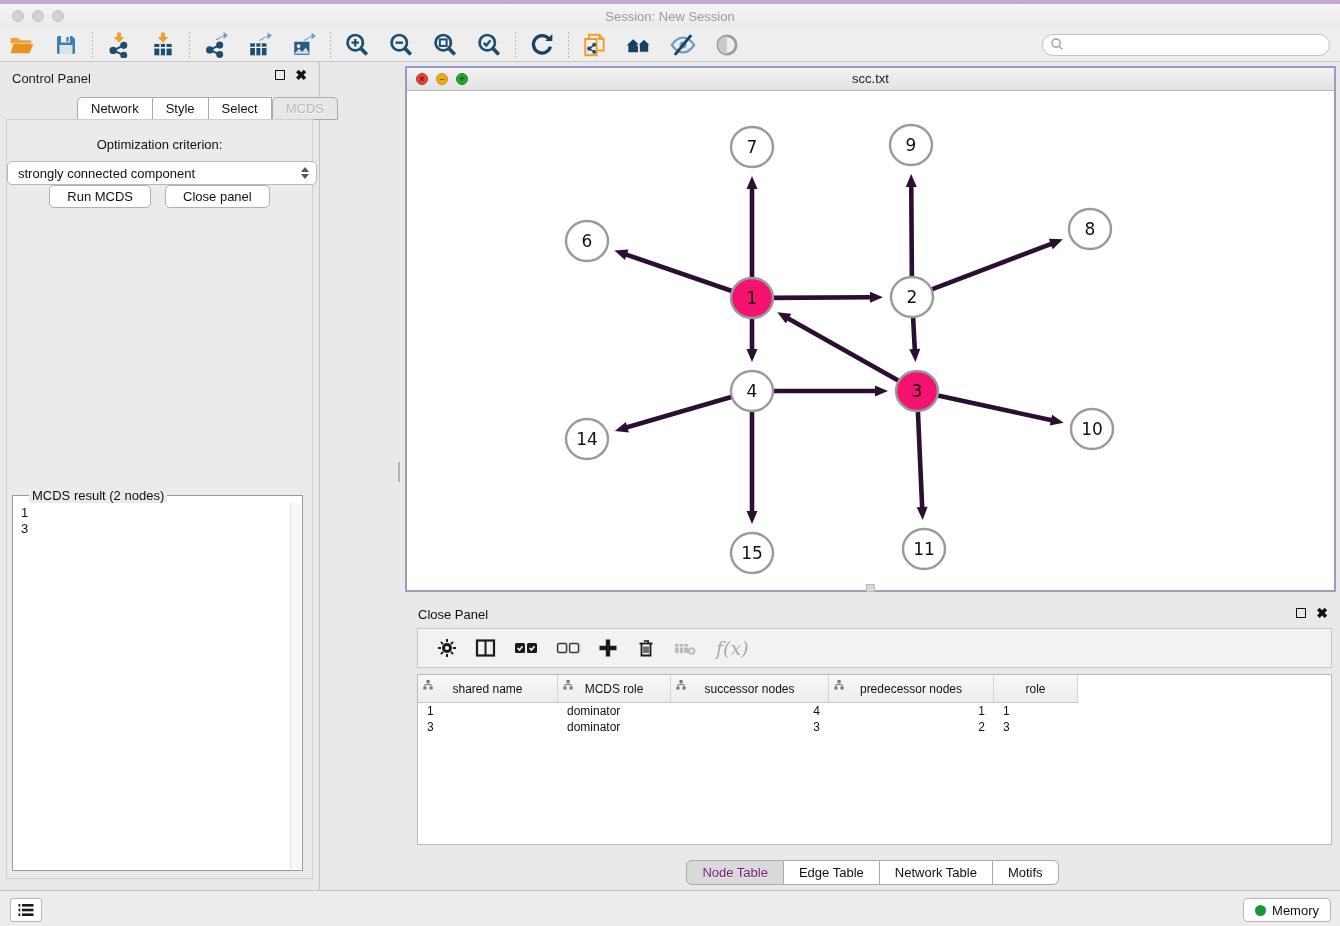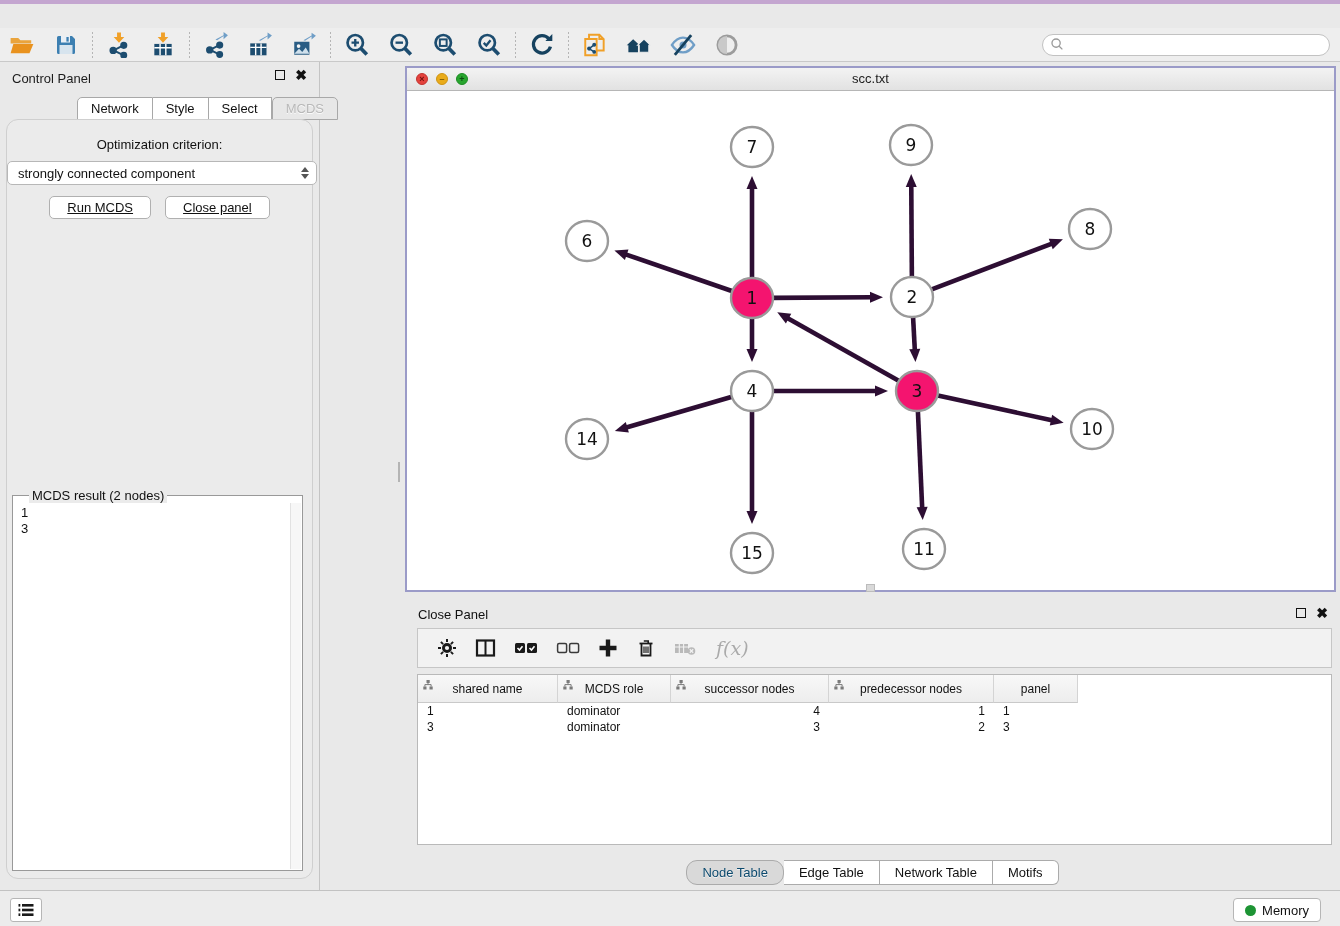--- a/index.html
+++ b/index.html
@@ -29,29 +29,29 @@
   .panel-icons{position:absolute;right:12px;top:8px;display:flex;gap:10px;align-items:center;}
   .float-ico{width:10px;height:10px;border:1.6px solid #111;box-sizing:border-box;}
   .close-ico{font-size:14px;font-weight:bold;line-height:10px;color:#111;}
   .cp-tabs{position:absolute;left:77px;top:35px;display:flex;}
   .tab{background:#fff;border:1px solid #a8a8a8;border-left:none;padding:3px 13px 3px;font-size:13px;line-height:15px;}
   .tab:first-child{border-left:1px solid #a8a8a8;border-top-left-radius:5px;}
   .tab.active{background:#e7e7e7;color:#b8b8b8;text-shadow:0 1px 0 #fafafa;
               border-radius:5px 5px 0 0;border-left:1px solid #a8a8a8;}
   .tab:last-child{border-top-right-radius:5px;}
   .cp-content{position:absolute;left:6px;right:6px;top:57px;bottom:11px;background:#ebebeb;
-              border:1px solid #cfcfcf;border-radius:12px;}
+              border:1px solid #cfcfcf;border-radius:0;}
   .opt-label{margin-top:17px;text-align:center;font-size:13px;}
   .dropdown{width:310px;height:24px;margin:9px auto 0;background:#fff;border:1px solid #b7b7b7;border-radius:5px;
             display:flex;align-items:center;font-size:13px;padding-left:10px;box-sizing:border-box;}
   .dd-stepper{margin-left:auto;margin-right:7px;display:flex;flex-direction:column;gap:2px;}
   .dd-stepper i{width:0;height:0;border-left:4px solid transparent;border-right:4px solid transparent;}
   .dd-up{border-bottom:5px solid #555;}
   .dd-down{border-top:5px solid #555;}
-  .cp-buttons{display:flex;justify-content:center;gap:14px;margin-top:11px;text-decoration:underline;}
+  .cp-buttons{display:flex;justify-content:center;gap:14px;}
   .btn{height:23px;padding:0 17px;background:#fff;border:1px solid #b0b0b0;border-radius:5px;
        font-size:13px;font-family:inherit;color:#111;}
   .result-fieldset{position:absolute;left:5px;right:9px;top:368px;bottom:7px;margin:0;padding:0;
                    border:1px solid #999;background:#fff;}
   .result-fieldset legend{font-size:13px;margin-left:16px;padding:0 3px;background:#ebebeb;color:#111;}
   .result-area{position:absolute;left:1px;right:11px;top:0;bottom:1px;font-size:13px;line-height:16px;
                padding:2px 0 0 7px;overflow:hidden;}
   .result-scroll{position:absolute;right:1px;top:0;bottom:1px;width:10px;background:#f7f7f7;border-left:1px solid #e2e2e2;}
   
   .network-frame{position:absolute;left:405px;top:66px;width:931px;height:526px;background:#fff;
@@ -80,35 +80,43 @@
   .thead{display:flex;height:28px;}
   .th{background:linear-gradient(#f8f8f8,#ededed);border-right:1px solid #d4d4d4;border-bottom:1px solid #c9c9c9;
       position:relative;display:flex;align-items:center;justify-content:center;font-size:12px;box-sizing:border-box;flex:0 0 auto;}
   .th .tree-ico{position:absolute;left:5px;top:5px;}
   .trow{display:flex;height:16px;font-size:12px;}
   .td{padding:0 9px;box-sizing:border-box;flex:0 0 auto;line-height:16px;white-space:nowrap;}
   .tp-tabs{position:absolute;left:0;right:0;top:260px;display:flex;justify-content:center;}
   .tp-tab{background:#fff;border:1px solid #ababab;border-left:none;padding:4px 15px;font-size:13px;line-height:15px;}
   .tp-tab:first-child{border-left:1px solid #ababab;border-radius:6px 0 0 6px;}
   .tp-tab:last-child{border-radius:0 6px 6px 0;}
-  .tp-tab.active{background:#d9d9d9;color:#0c4a6e;text-shadow:0 1px 0 #f2f2f2;border-radius:11px;}
+  .tp-tab.active{background:#d9d9d9;color:#701a75;text-shadow:0 1px 0 #f2f2f2;}
   
   .statusbar{position:absolute;left:0;top:890px;width:1340px;height:36px;background:#ececec;border-top:1px solid #c2c2c2;box-sizing:border-box;}
   .list-btn{position:absolute;left:10px;top:7px;width:32px;height:24px;background:#fff;border:1px solid #b6b6b6;
             border-radius:3px;display:flex;align-items:center;justify-content:center;box-sizing:border-box;}
-  .memory-btn{position:absolute;right:19px;top:7px;height:24px;padding:9px 11px;background:#fff;border:1px solid #b6b6b6;
+  .memory-btn{position:absolute;right:9px;top:7px;height:24px;padding:9px 11px;background:#fff;border:1px solid #b6b6b6;
               border-radius:4px;display:flex;align-items:center;gap:6px;font-size:13px;box-sizing:border-box;}
   .mem-dot{width:11px;height:11px;border-radius:50%;background:#1d9434;}
 </style>
 </head>
 <body>
 
 <div class="screen">
   <div class="top-strip"></div>
 
+  <div class="titlebar">
+    <div class="lights">
+      <div class="light"></div>
+      <div class="light"></div>
+      <div class="light"></div>
+    </div>
+    <div class="win-title">Session: New Session</div>
+  </div>
 
   <div class="toolbar">
     <span class="tool">
       <svg width="26" height="26" viewBox="0 0 24 24">
           <path d="M1.5 5.5h7l2 2.2h10v3h-19z" fill="#eaa43c"></path>
           <path d="M4 11h18.5l-3.6 8.5H1.5z" fill="#e9921e"></path>
         </svg>
     </span>
     <span class="tool">
       <svg width="24" height="24" viewBox="0 0 24 24">
@@ -497,21 +505,21 @@
               <g fill="#7a7a7a">
                 <rect x="3.5" y="0" width="3.2" height="3"></rect>
                 <rect x="0.3" y="6.5" width="3.2" height="3"></rect>
                 <rect x="6.5" y="6.5" width="3.2" height="3"></rect>
               </g>
               <path d="M5 3v1.6M1.9 6.5V4.6h6.2v1.9" stroke="#7a7a7a" fill="none"></path>
             </svg>
           <span>predecessor nodes</span>
         </div>
         <div class="th" style="width:84px">
-          <span>panel</span>
+          <span>role</span>
         </div>
       </div>
       <div class="trow">
         <div class="td" style="width:140px;text-align:left">1</div>
         <div class="td" style="width:113px;text-align:left">dominator</div>
         <div class="td" style="width:158px;text-align:right">4</div>
         <div class="td" style="width:165px;text-align:right">1</div>
         <div class="td" style="width:84px;text-align:left">1</div>
       </div>
       <div class="trow">

